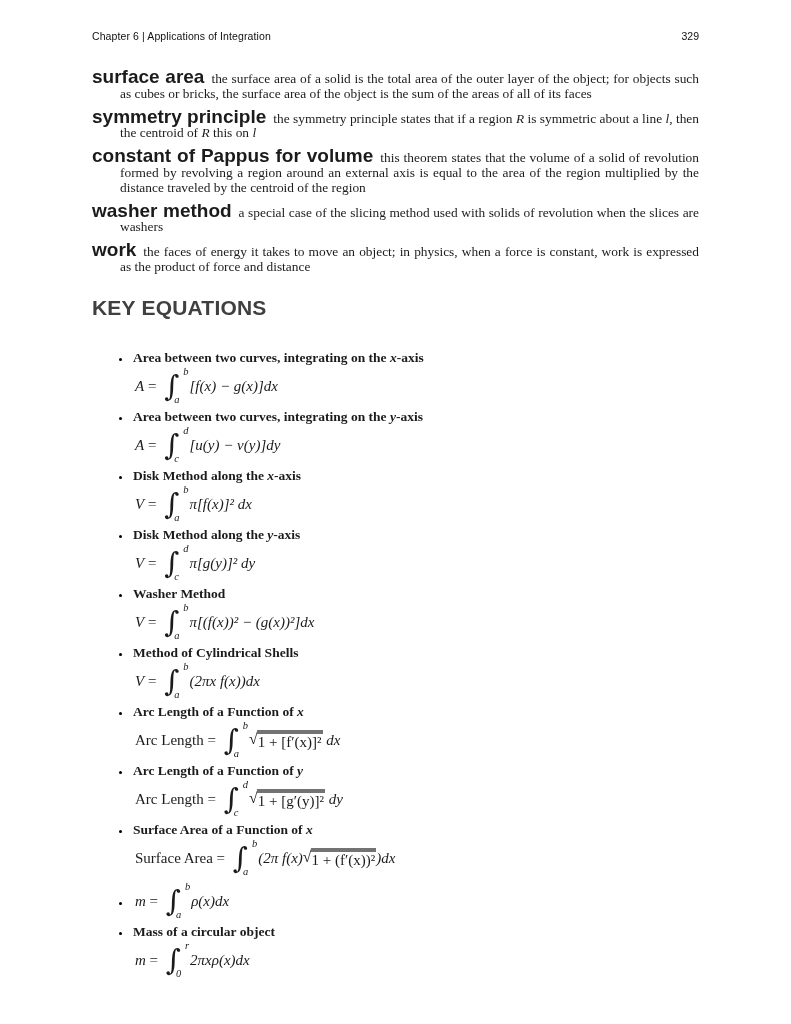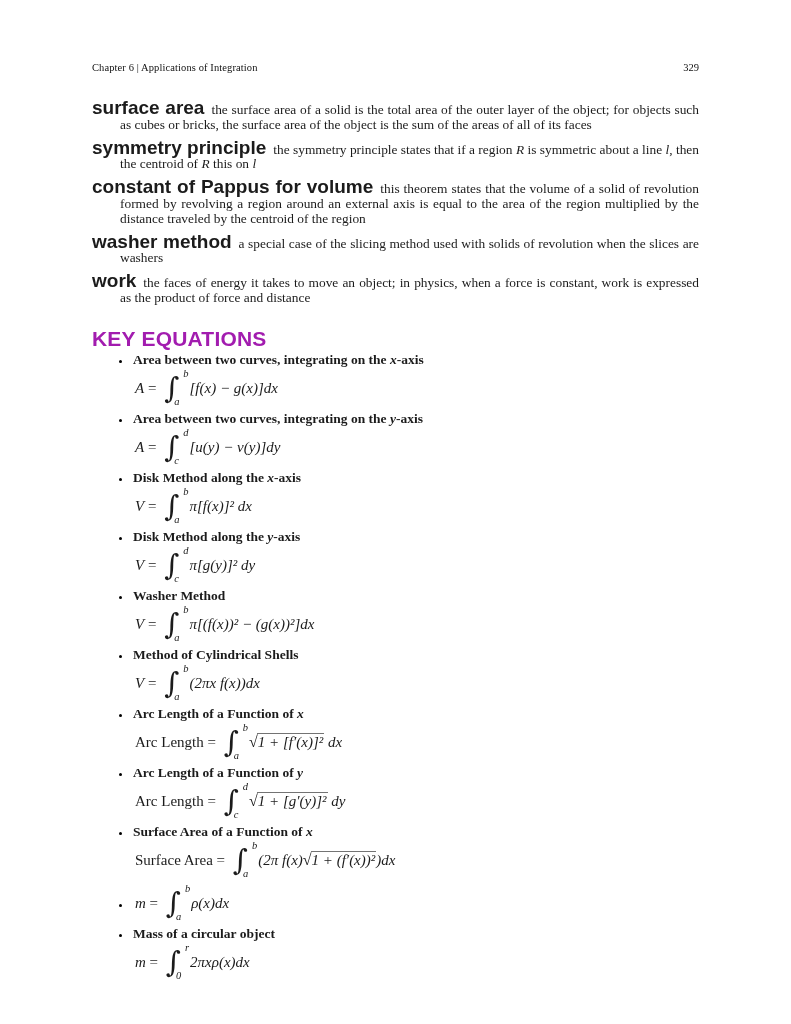--- a/index.html
+++ b/index.html
@@ -9,22 +9,22 @@
     position: relative;
     font-family: "Liberation Serif", serif;
     color: #1b1b1b;
     overflow: hidden;
   }
   .page { padding: 30px 92px 0 92px; }
 
   
   .page-header {
     display: flex; justify-content: space-between; align-items: baseline;
-    font-family: Liberation Serif, serif;
-    font-size: 10.5px; color: #111; margin-top: 32px;
+    font-family: Liberation Sans, sans-serif;
+    font-size: 10.5px; color: #111;
   }
   .chapter-title { letter-spacing: 0.1px; }
 
   
   .glossary { margin-top: 28px; }
   .glossary-entry {
     padding-left: 28px; text-indent: -28px;
     font-size: 13.4px; line-height: 14.6px;
     text-align: justify;
     margin-bottom: 8.5px;
@@ -37,21 +37,21 @@
   .glossary-definition i { font-style: italic; }
 
   
   .key-equations-heading {
     font-family: "Liberation Sans", sans-serif;
     font-weight: bold; font-size: 21px;
     letter-spacing: 0.2px;
     margin-top: 21px;
   }
   .equations-list {
-    margin-top: 1px;
+    margin-top: 30px;
     list-style: disc outside;
     padding-left: 40px;
   }
   .equation-item { margin-bottom: 2px; }
   .equation-item::marker { font-size: 11px; color: #000; }
   .equation-title {
     font-weight: bold; font-size: 13.5px; line-height: 16px;
     padding-left: 1px;
   }
   .equation-title i { font-style: italic; }
@@ -71,22 +71,21 @@
   .integral-limits {
     display: inline-flex; flex-direction: column; justify-content: space-between;
     height: 39px; font-size: 10.5px; font-style: italic; line-height: 1;
   }
   .integral-upper-limit { margin-left: 4px; }
   .integral-lower-limit { margin-left: -5px; }
   .formula-pre, .formula-post { font-style: italic; }
   .radical { display: inline-flex; align-items: flex-start; }
   .radical-sign { font-size: 16px; font-style: normal; margin-right: -1px; }
   .radical-body {
-    font-style: italic;
-    border-top: 1px solid #737373;
+    border-top: 4px solid #737373;
     padding: 0 1px;
     text-align: right;
   }
 </style>
 </head>
 <body>
 
 <div class="page">
 
   <div class="page-header">
@@ -111,21 +110,21 @@
       <div class="glossary-entry">
         <span class="glossary-term">washer method</span><span class="glossary-definition"><span>a special case of the slicing method used with solids of revolution when the slices are washers</span></span>
       </div>
 
       <div class="glossary-entry">
         <span class="glossary-term">work</span><span class="glossary-definition"><span>the faces of energy it takes to move an object; in physics, when a force is constant, work is expressed as the product of force and distance</span></span>
       </div>
 
   </div>
 
-  <div class="key-equations-heading" style="color: #a21caf;">KEY EQUATIONS</div>
+  <div class="key-equations-heading" style="color: #404040;">KEY EQUATIONS</div>
 
   <ul class="equations-list">
 
       <li class="equation-item">
         <div class="equation-title"><span>Area between two curves, integrating on the </span><i>x</i><span>-axis</span></div>
         <div class="equation-formula">
           <span class="formula-lhs"><i>A</i><span> = </span></span>
           <span class="integral">
             <span class="integral-sign">∫</span>
             <span class="integral-limits">

